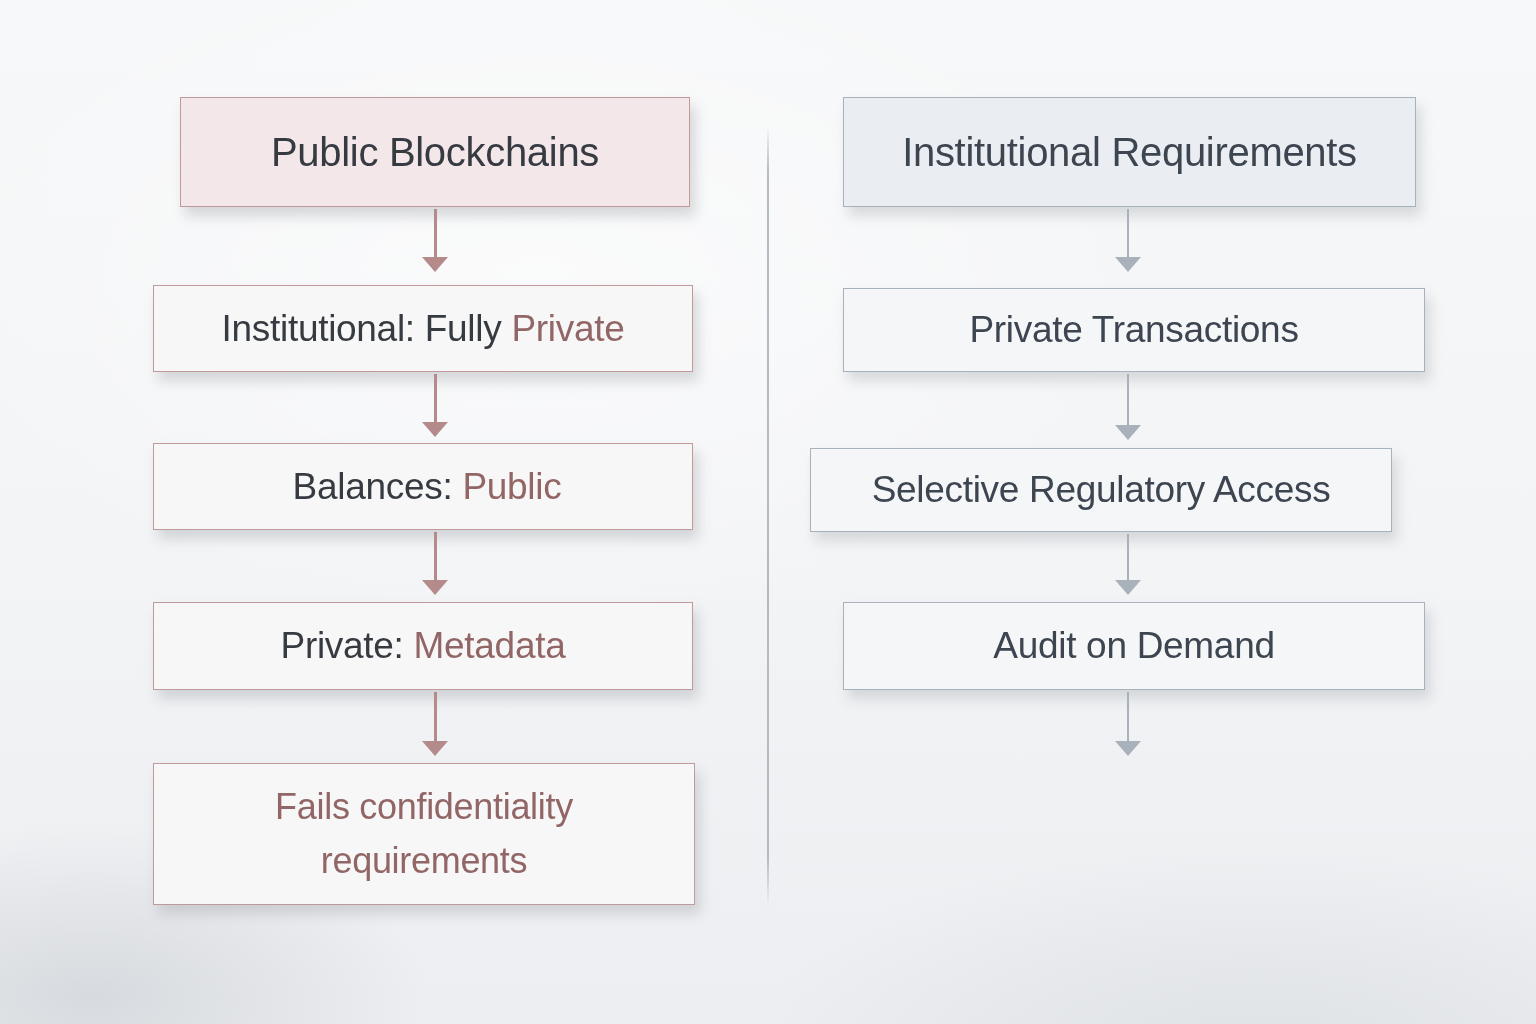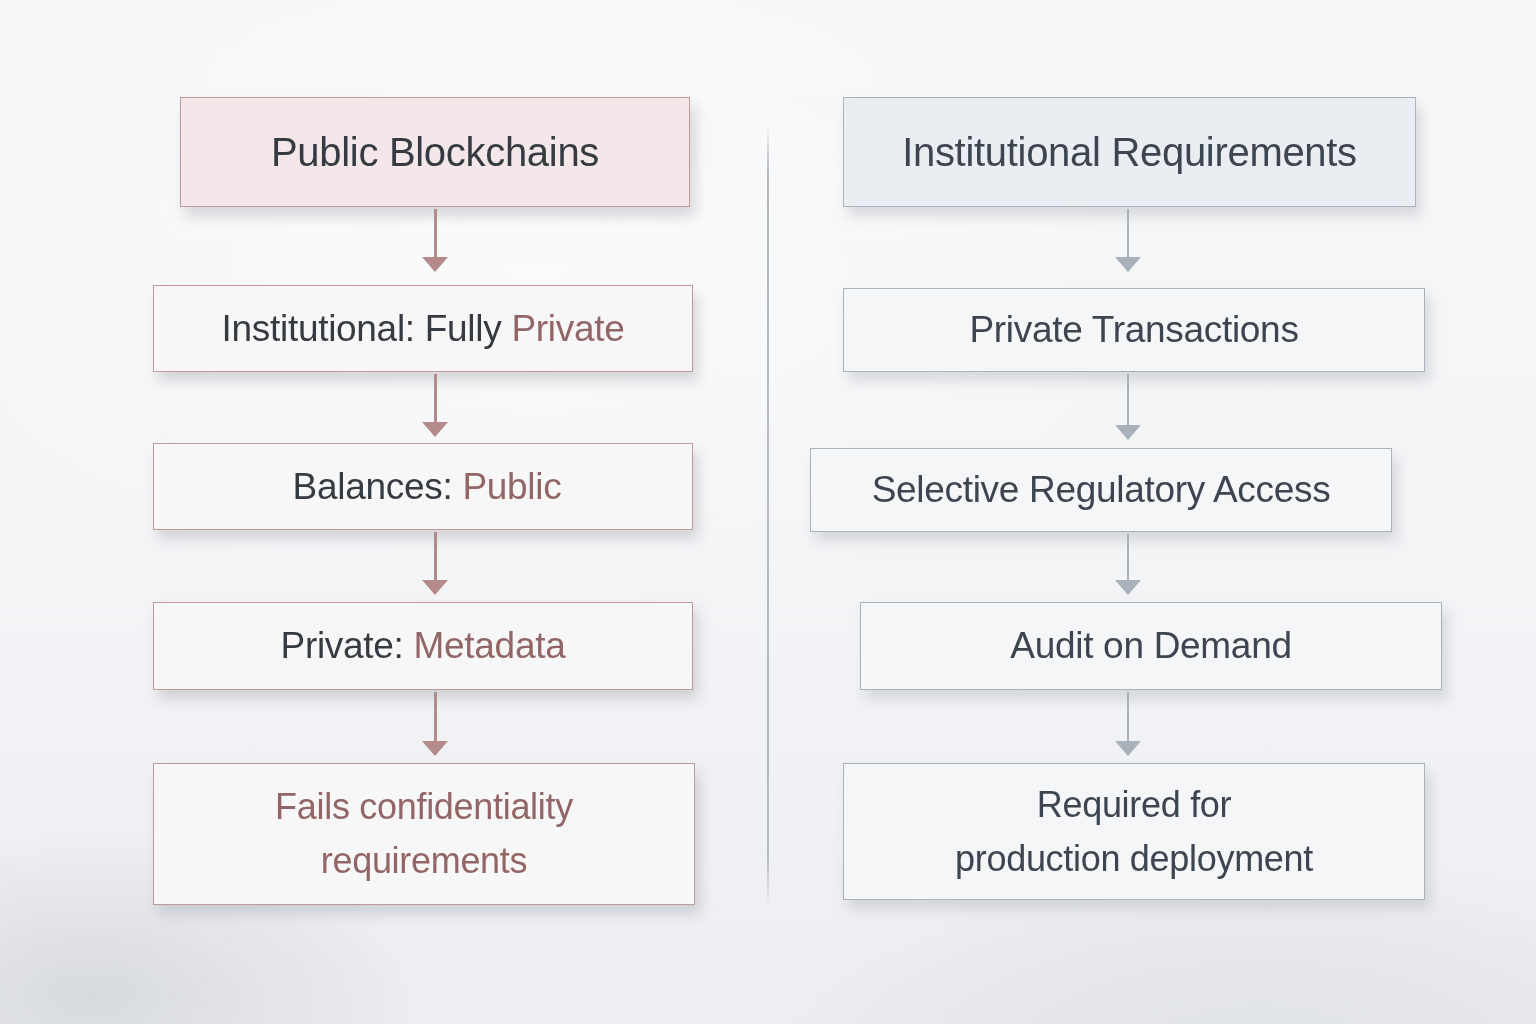--- a/index.html
+++ b/index.html
@@ -50,21 +50,21 @@
   .lb4{left:153px;top:763px;width:542px;height:142px;}
   .al1{left:422px;top:209px;height:63px;}
   .al2{left:422px;top:374px;height:63px;}
   .al3{left:422px;top:532px;height:63px;}
   .al4{left:422px;top:692px;height:64px;}
 
   
   .rb0{left:843px;top:97px;width:573px;height:110px;}
   .rb1{left:843px;top:288px;width:582px;height:84px;}
   .rb2{left:810px;top:448px;width:582px;height:84px;}
-  .rb3{left:843px;top:602px;width:582px;height:88px;margin-left:17px;}
+  .rb3{left:843px;top:602px;width:582px;height:88px;}
   .rb4{left:843px;top:763px;width:582px;height:137px;}
   .ar1{left:1115px;top:209px;height:63px;}
   .ar2{left:1115px;top:374px;height:66px;}
   .ar3{left:1115px;top:534px;height:61px;}
   .ar4{left:1115px;top:692px;height:64px;}
 </style>
 </head>
 <body>
 
 <div class="canvas">
@@ -143,20 +143,14 @@
 
   <div class="box slate-box rb3">
     <span class="label">Audit on Demand</span>
   </div>
 
   <div class="arrow a-slate ar4">
     <div class="stem"></div>
     <div class="head"></div>
   </div>
 
-  <div class="box slate-box rb4">
-    <span class="label multi">
-      <span>Required for</span>
-      <span>production deployment</span>
-    </span>
-  </div>
 
 </div>
 
 </body></html>

